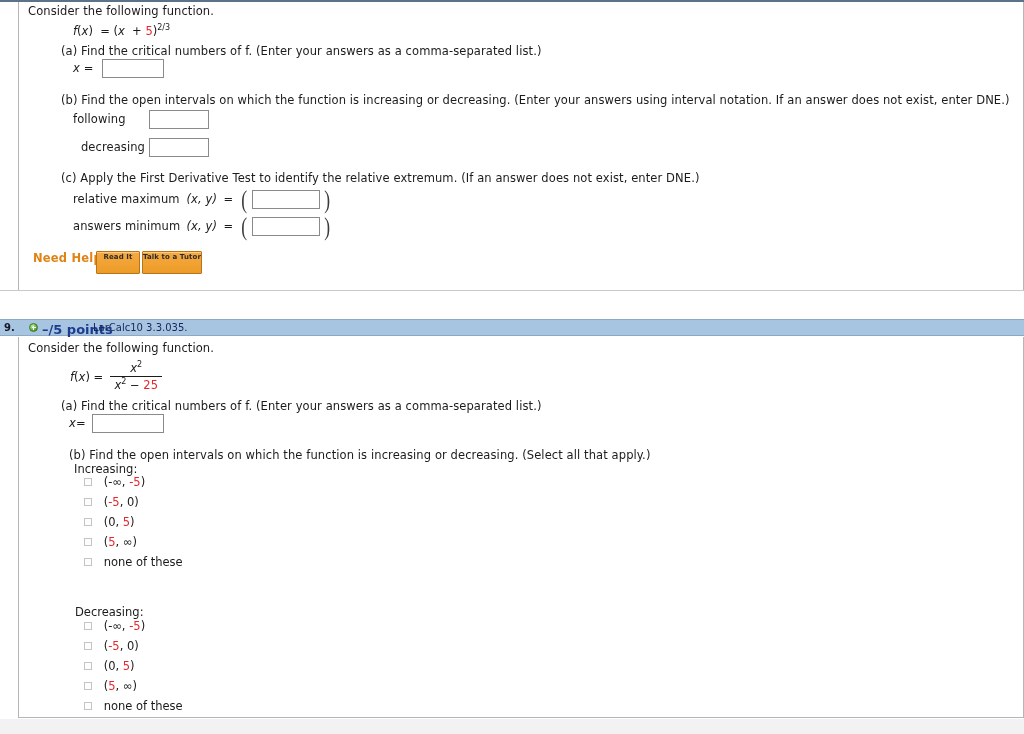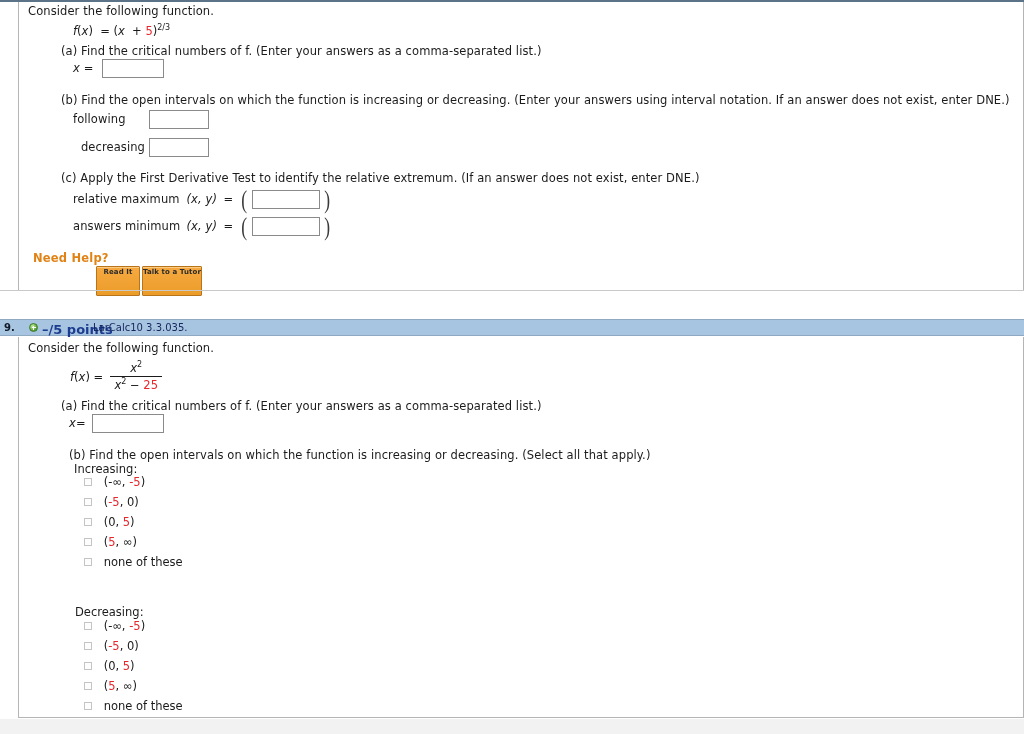--- a/index.html
+++ b/index.html
@@ -73,32 +73,31 @@
   
   .needhelp {
     position: absolute;
     font-size: 11.5px;
     font-weight: bold;
     color: #e08214;
     letter-spacing: 0.2px;
   }
   .helpbtn {
     position: absolute;
-    height: 30px;
+    height: 23px;
     background: linear-gradient(#f6a941, #eb9c28);
     border: 1px solid #b9741a;
     border-radius: 1px;
     color: #2b2b2b;
     font-size: 7px;
     font-weight: bold;
     text-align: center;
     line-height: 11px;
     letter-spacing: 0.1px;
     box-shadow: inset 0 1px 0 #fbcb81;
-    margin-top: 15px;
   }
 
   
   .qbar {
     position: absolute; left: 0; width: 1024px; height: 17px;
     background: #a7c4e0;
     border-top: 1px solid #8fa9c2;
     border-bottom: 1px solid #8fa9c2;
   }
   .qnum {

